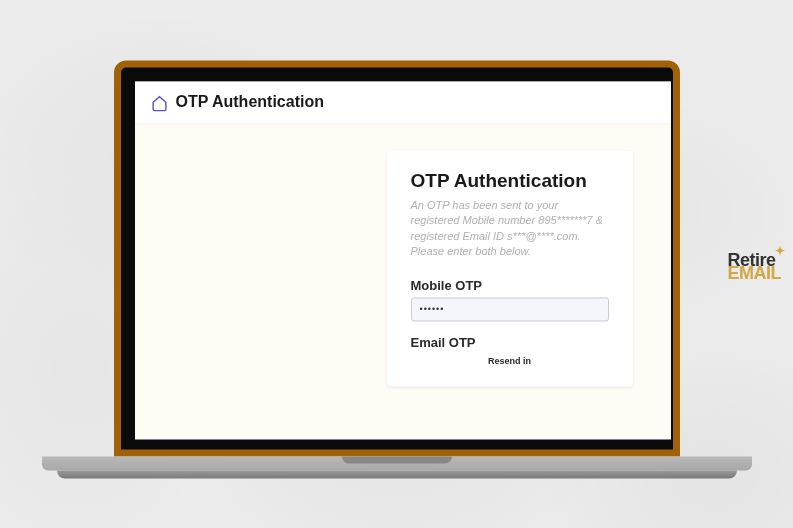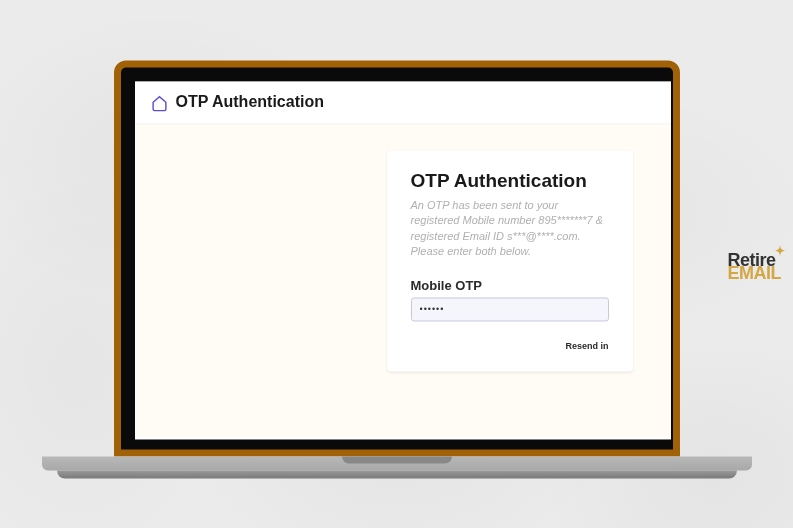--- a/index.html
+++ b/index.html
@@ -136,21 +136,21 @@
       background: #f5f6fc;
       border-color: #c5c8e0;
       letter-spacing: 1px;
     }
     .field-input::placeholder {
       color: #aaa;
       letter-spacing: 0;
       font-size: 8px;
     }
     .resend {
-      text-align: right;
+      text-align: center;
       font-size: 9px;
       font-weight: 700;
       color: #2a2a2a;
       margin-top: 6px;
     }
     .base {
       position: relative;
       height: 28px;
     }
     .base-top {
@@ -209,20 +209,21 @@
       </div>
 
       <div class="screen-body">
         <div class="card">
           <div class="card-title">OTP Authentication</div>
           <div class="card-hint">An OTP has been sent to your registered Mobile number 895*******7 &amp; registered Email ID s***@****.com. Please enter both below.</div>
 
           <label class="field-label">Mobile OTP</label>
           <input type="text" class="field-input filled" value="••••••" style="">
 
+          <label class="field-label">Email OTP</label>
 
           <div class="resend">Resend in</div>
         </div>
       </div>
 
     </div>
   </div>
   <div class="base">
     <div class="base-top">
       <div class="notch"></div>

